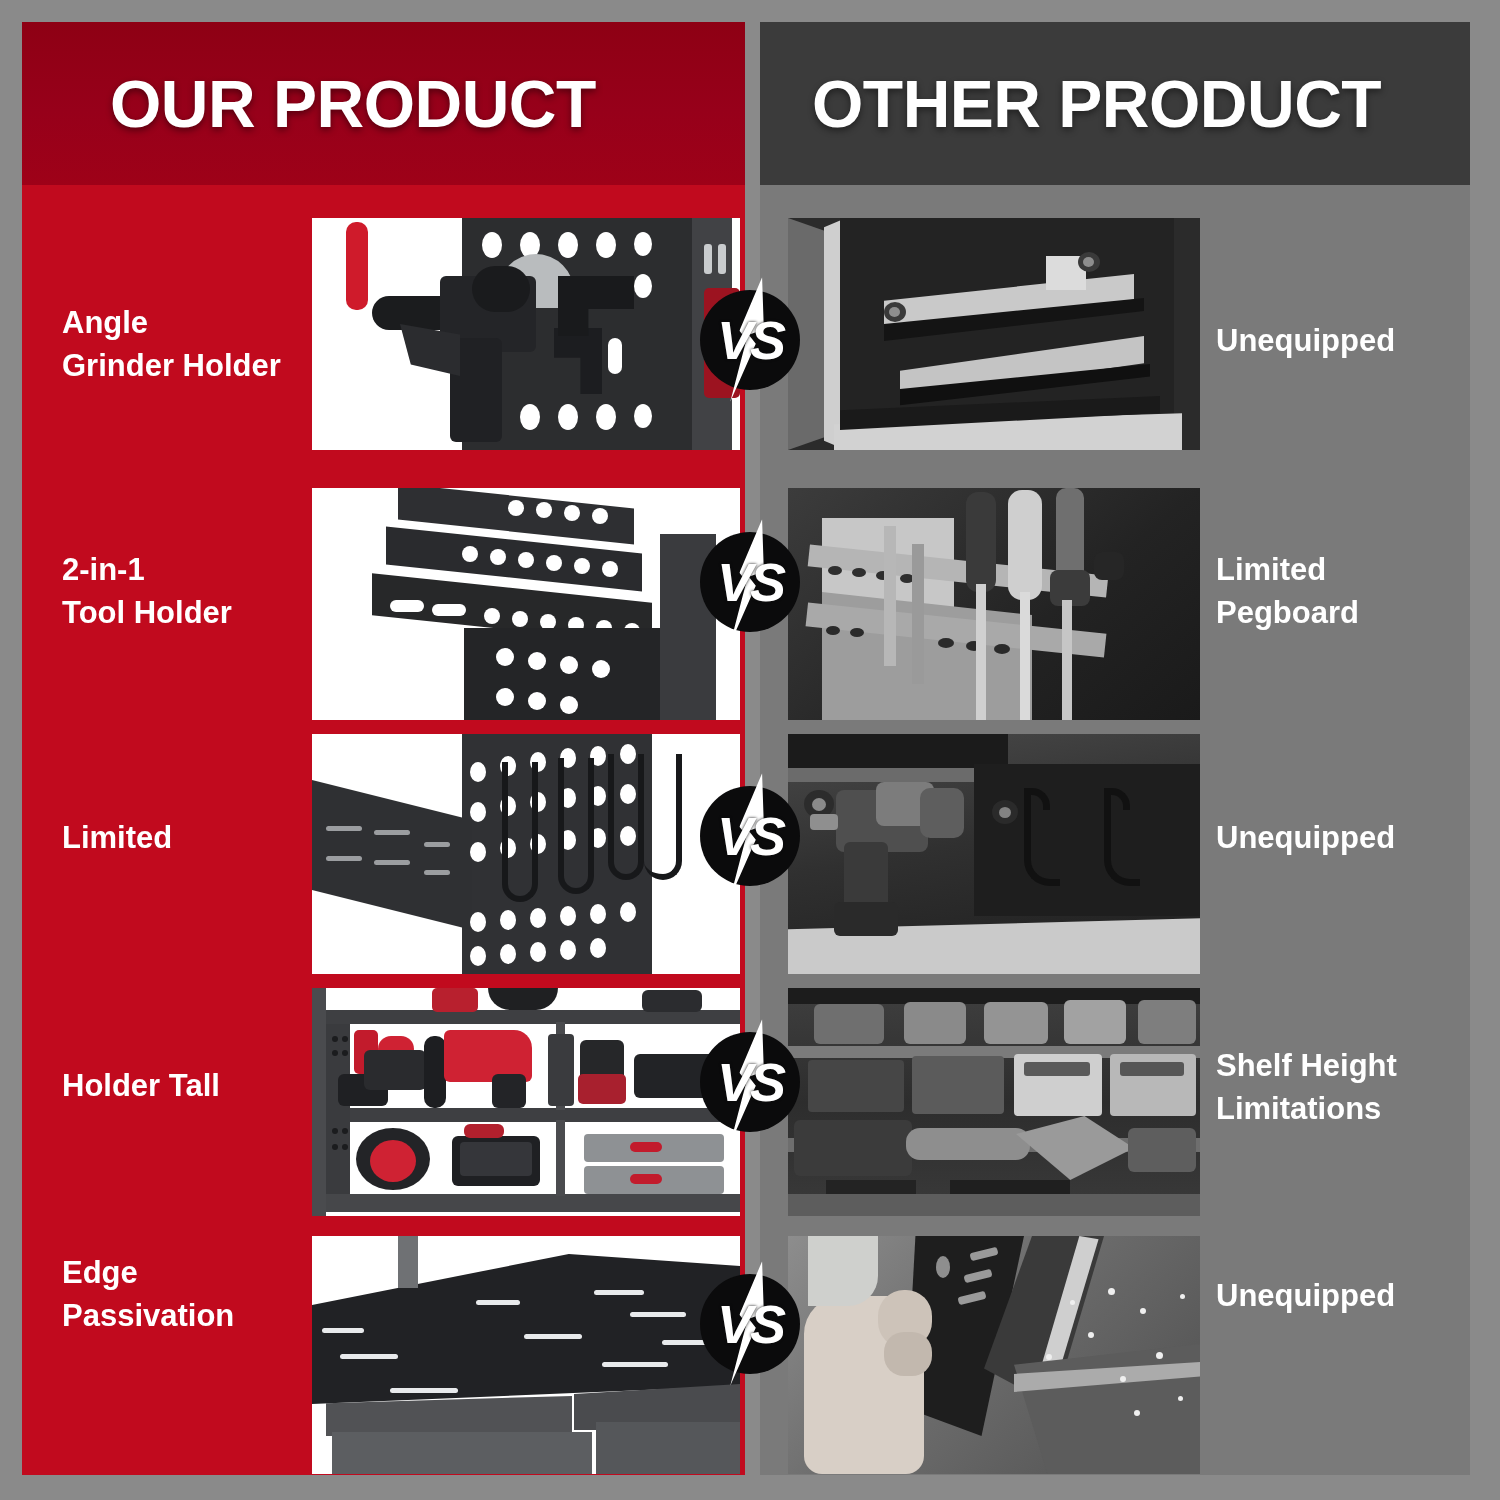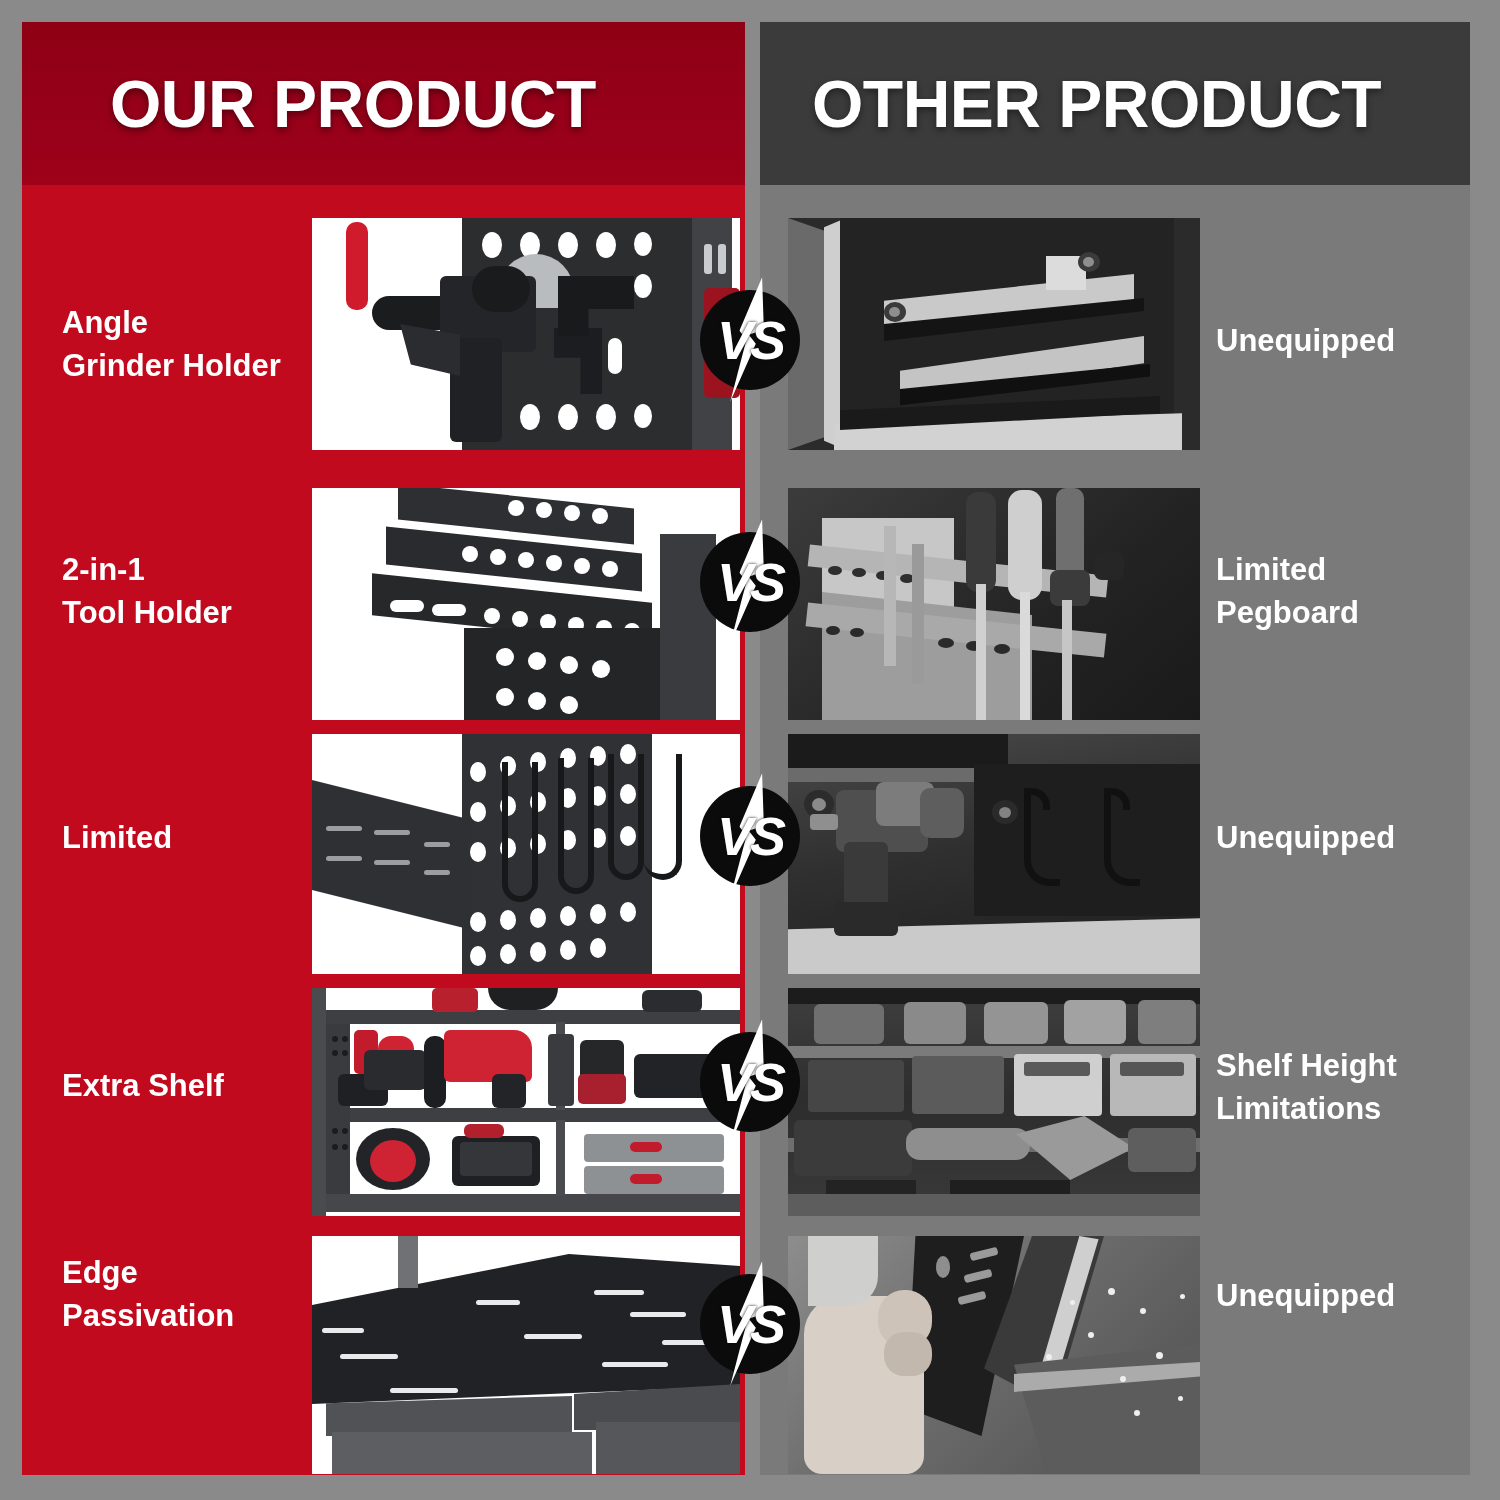--- a/index.html
+++ b/index.html
@@ -84,21 +84,21 @@
   <div class="col" id="col-our">
     <div class="col-head" id="head-our">
       <h1>OUR PRODUCT</h1>
     </div>
 
     <div class="label left" style="top:280px">Angle
 Grinder Holder</div>
     <div class="label left" style="top:527px">2-in-1
 Tool Holder</div>
     <div class="label left" style="top:795px">Limited</div>
-    <div class="label left" style="top:1043px">Extra Shelf</div>
+    <div class="label left" style="top:1043px">Holder Tall</div>
     <div class="label left" style="top:1230px">Edge
 Passivation</div>
 
     <div class="panel ours" style="top:196px; width:428px; height:232px;">
       <div class="ph">
         <div class="pegwall" style="left:150px; top:0; width:230px; height:232px;"></div>
         <div class="pegwall" style="left:380px; top:0; width:40px;  height:232px; background:#414245;"></div>
         <div class="hole" style="left:170px;top:14px;width:20px;height:26px;"></div>
         <div class="hole" style="left:208px;top:14px;width:20px;height:26px;"></div>
         <div class="hole" style="left:246px;top:14px;width:20px;height:26px;"></div>

